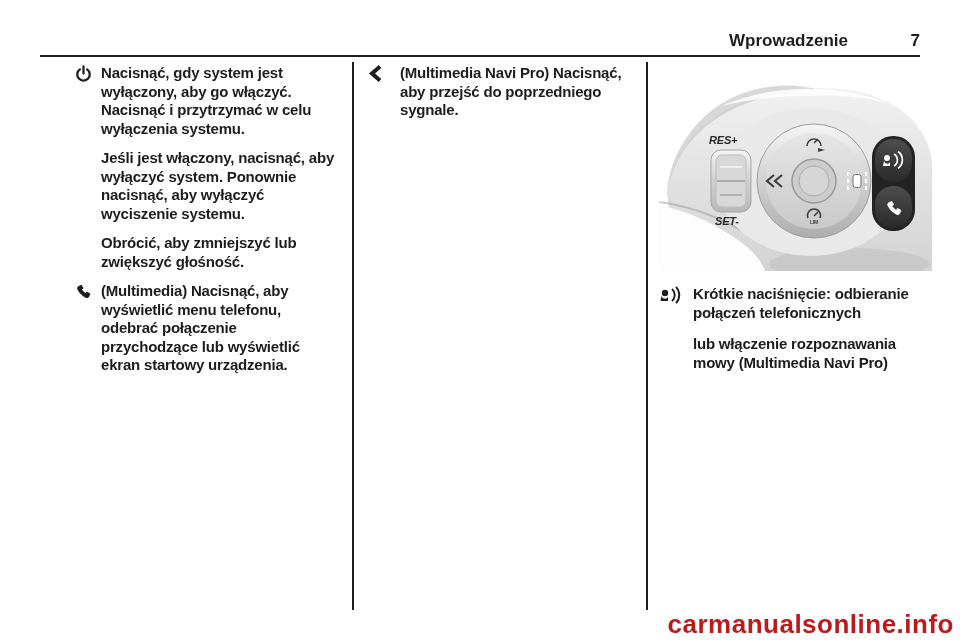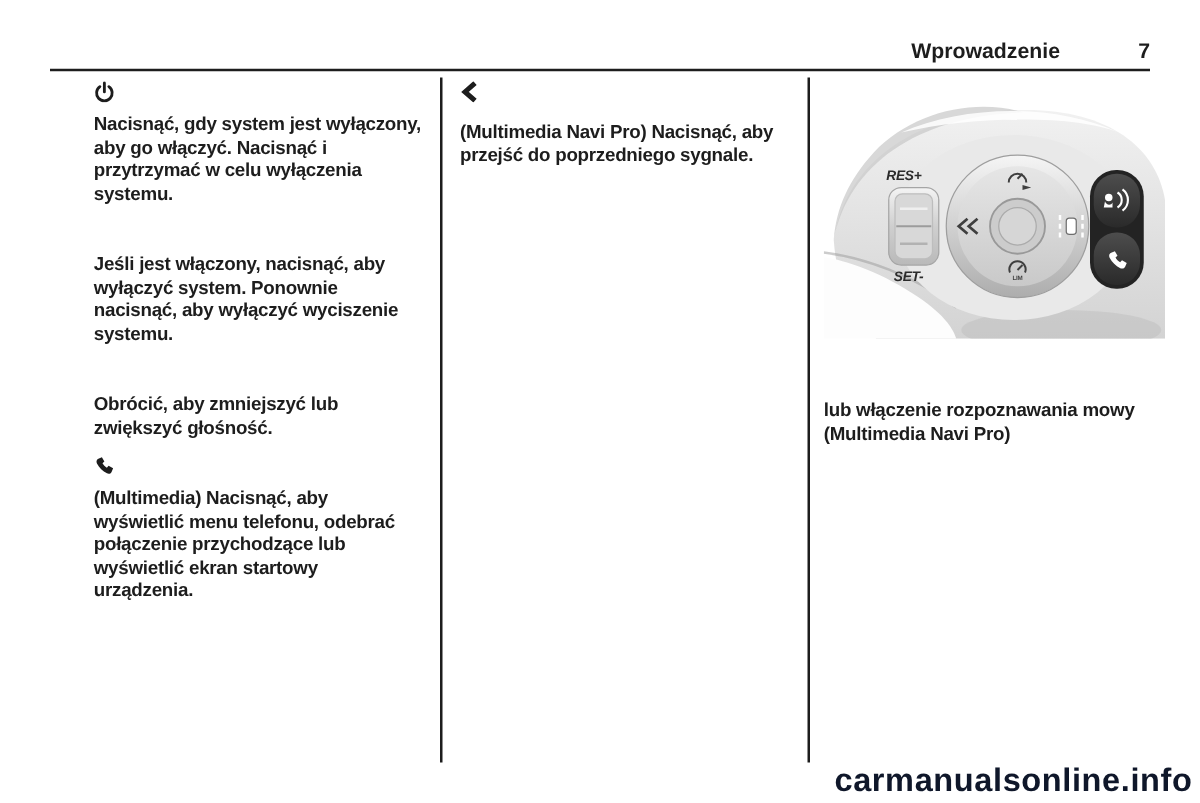--- a/index.html
+++ b/index.html
@@ -7,30 +7,30 @@
         font-family:"Liberation Sans",sans-serif;color:#1d1d1d;overflow:hidden;}
   .hdr-title{position:absolute;top:31px;right:112px;font-size:17px;font-weight:700;text-align:right;}
   .hdr-num{position:absolute;top:31px;right:40px;font-size:17px;font-weight:700;}
   .rule{position:absolute;left:40px;right:40px;top:55px;height:2px;background:#1d1d1d;}
   .divider{position:absolute;top:62px;width:2px;height:548px;background:#1d1d1d;}
   #div1{left:352px;} #div2{left:646px;}
   .col{position:absolute;top:64px;font-size:15px;line-height:18.5px;font-weight:700;letter-spacing:-0.2px;}
   #col1{left:75px;width:262px;}
   #col2{left:368px;width:264px;}
   #col3{left:659px;width:278px;}
-  .item{display:flex;margin-bottom:11px;flex-direction:column;}
+  .item{display:flex;margin-bottom:11px;}
   #col3 .item{margin-bottom:13px;}
   .ic{flex:0 0 26px;padding-top:1px;}
   #col2 .ic{flex:0 0 32px;}
   #col3 .ic{flex:0 0 34px;}
   .item p{margin:0;flex:1;}
   .col h2{font-size:17.5px;line-height:22px;margin:0 0 14px 0;font-weight:700;letter-spacing:-0.2px;}
   figure.wheel{margin:0 0 14px 0;width:278px;height:207px;}
   .watermark{position:absolute;right:6px;bottom:2px;font-size:26px;font-weight:700;
-             color:#0f172a;letter-spacing:.5px;text-decoration:none;}
+             color:#b91c1c;letter-spacing:.5px;text-decoration:none;}
 </style>
 </head>
 <body>
 
 <div class="page">
 
   <span class="hdr-title">Wprowadzenie</span>
   <span class="hdr-num">7</span>
   <div class="rule"></div>
 
@@ -156,20 +156,31 @@
           <path d="M1,-6 A7,7 0 0 1 1,6" stroke="#fff" stroke-width="1.7" fill="none"></path>
           <path d="M5,-8.5 A10.5,10.5 0 0 1 5,8.5" stroke="#fff" stroke-width="1.7" fill="none"></path>
         </g>
         <g transform="translate(226,135)">
           <path d="M6.9 1.9 L3.9 3.2 C2.4 3.9 1.9 5.6 2.7 7.1 C4.6 10.7 7.6 13.7 11.2 15.5 C12.7 16.3 14.4 15.8 15.1 14.3 L16.4 11.3 L12.6 9.1 L11.1 10.7 C9.5 9.8 8.3 8.6 7.4 7 L9 5.5 Z" fill="#ffffff"></path>
         </g>
       </svg>
     </figure>
 
     <div class="item">
+      <span class="ic">
+        <svg width="22" height="19" viewBox="0 0 22 19">
+          <circle cx="6" cy="7" r="3.2" fill="#1d1d1d"></circle>
+          <path d="M2.5,10 C3.5,13.5 8,13.5 9,10.5 L9,15 L1.5,15 Z" fill="#1d1d1d"></path>
+          <path d="M13,3 A8,8 0 0 1 13,15" stroke="#1d1d1d" stroke-width="1.9" fill="none"></path>
+          <path d="M17,0.8 A12,12 0 0 1 17,17.2" stroke="#1d1d1d" stroke-width="1.9" fill="none"></path>
+        </svg>
+      </span>
+      <p>Krótkie naciśnięcie: odbieranie połączeń telefonicznych</p>
+    </div>
+    <div class="item">
       <span class="ic"></span>
       <p>lub włączenie rozpoznawania mowy (Multimedia Navi Pro)</p>
     </div>
     <div class="item">
       <span class="ic"></span>
     </div>
   </div>
 
   <a class="watermark" href="#">carmanualsonline.info</a>
 </div>

